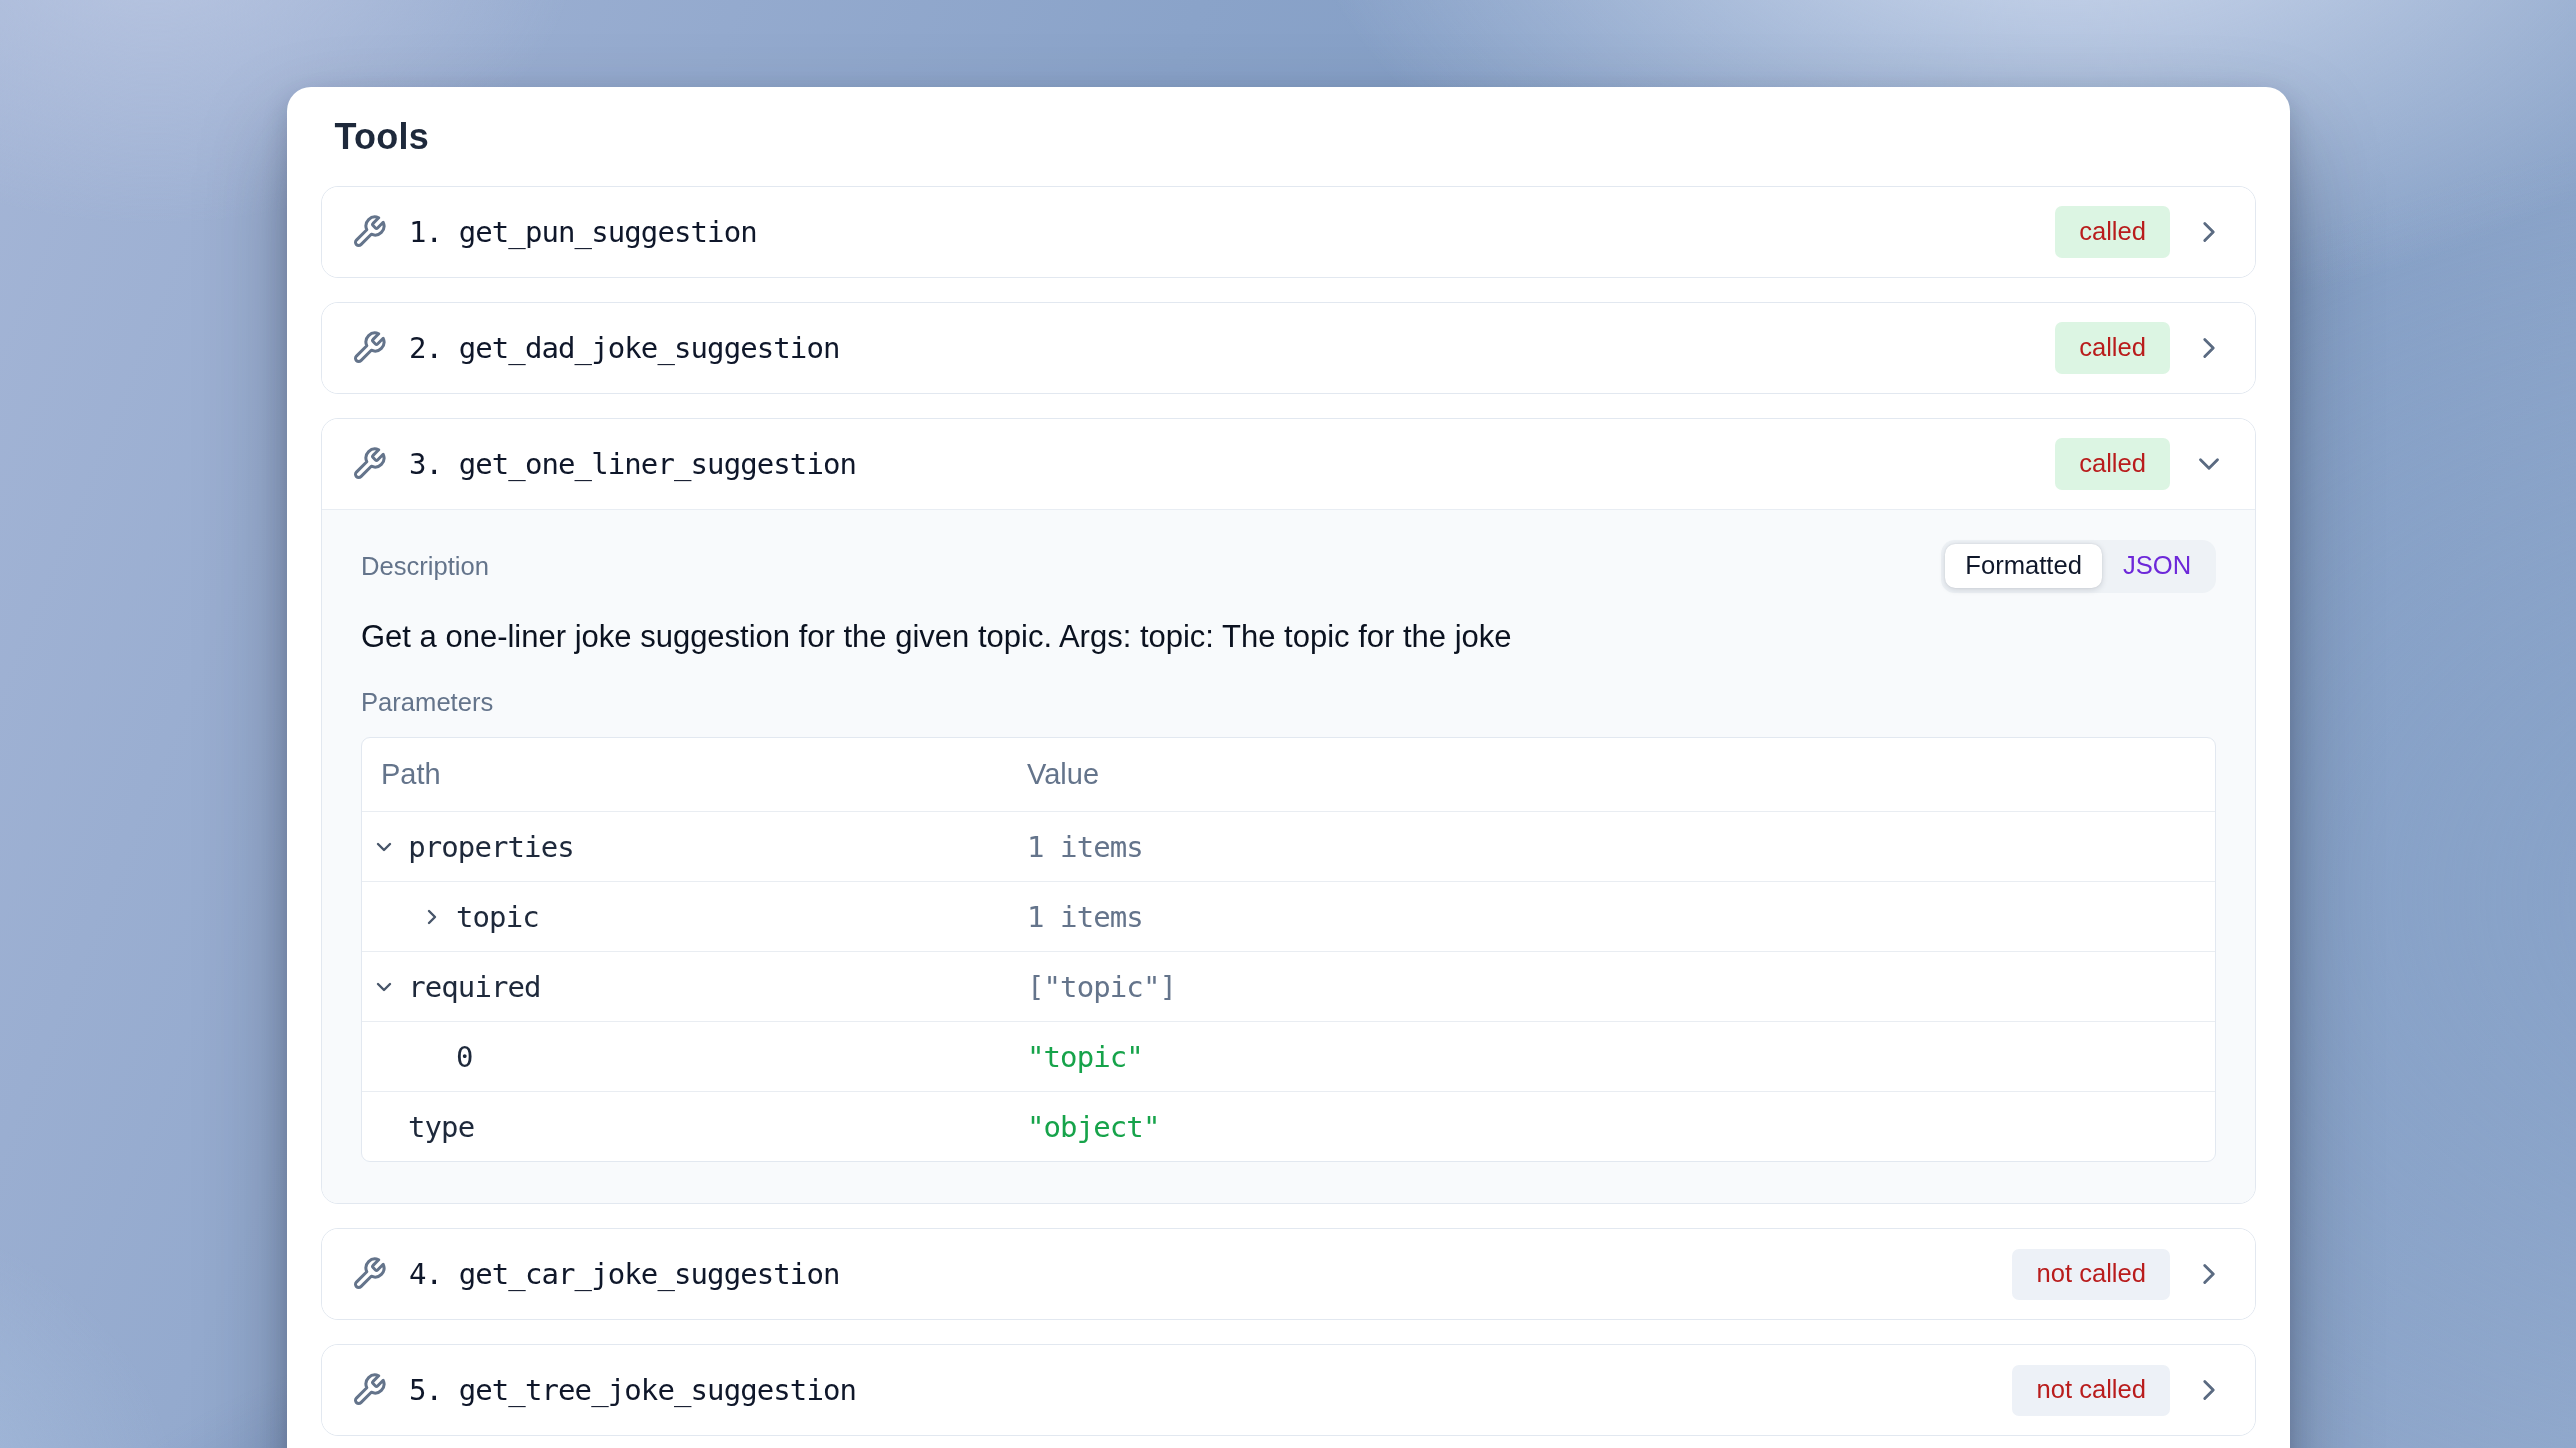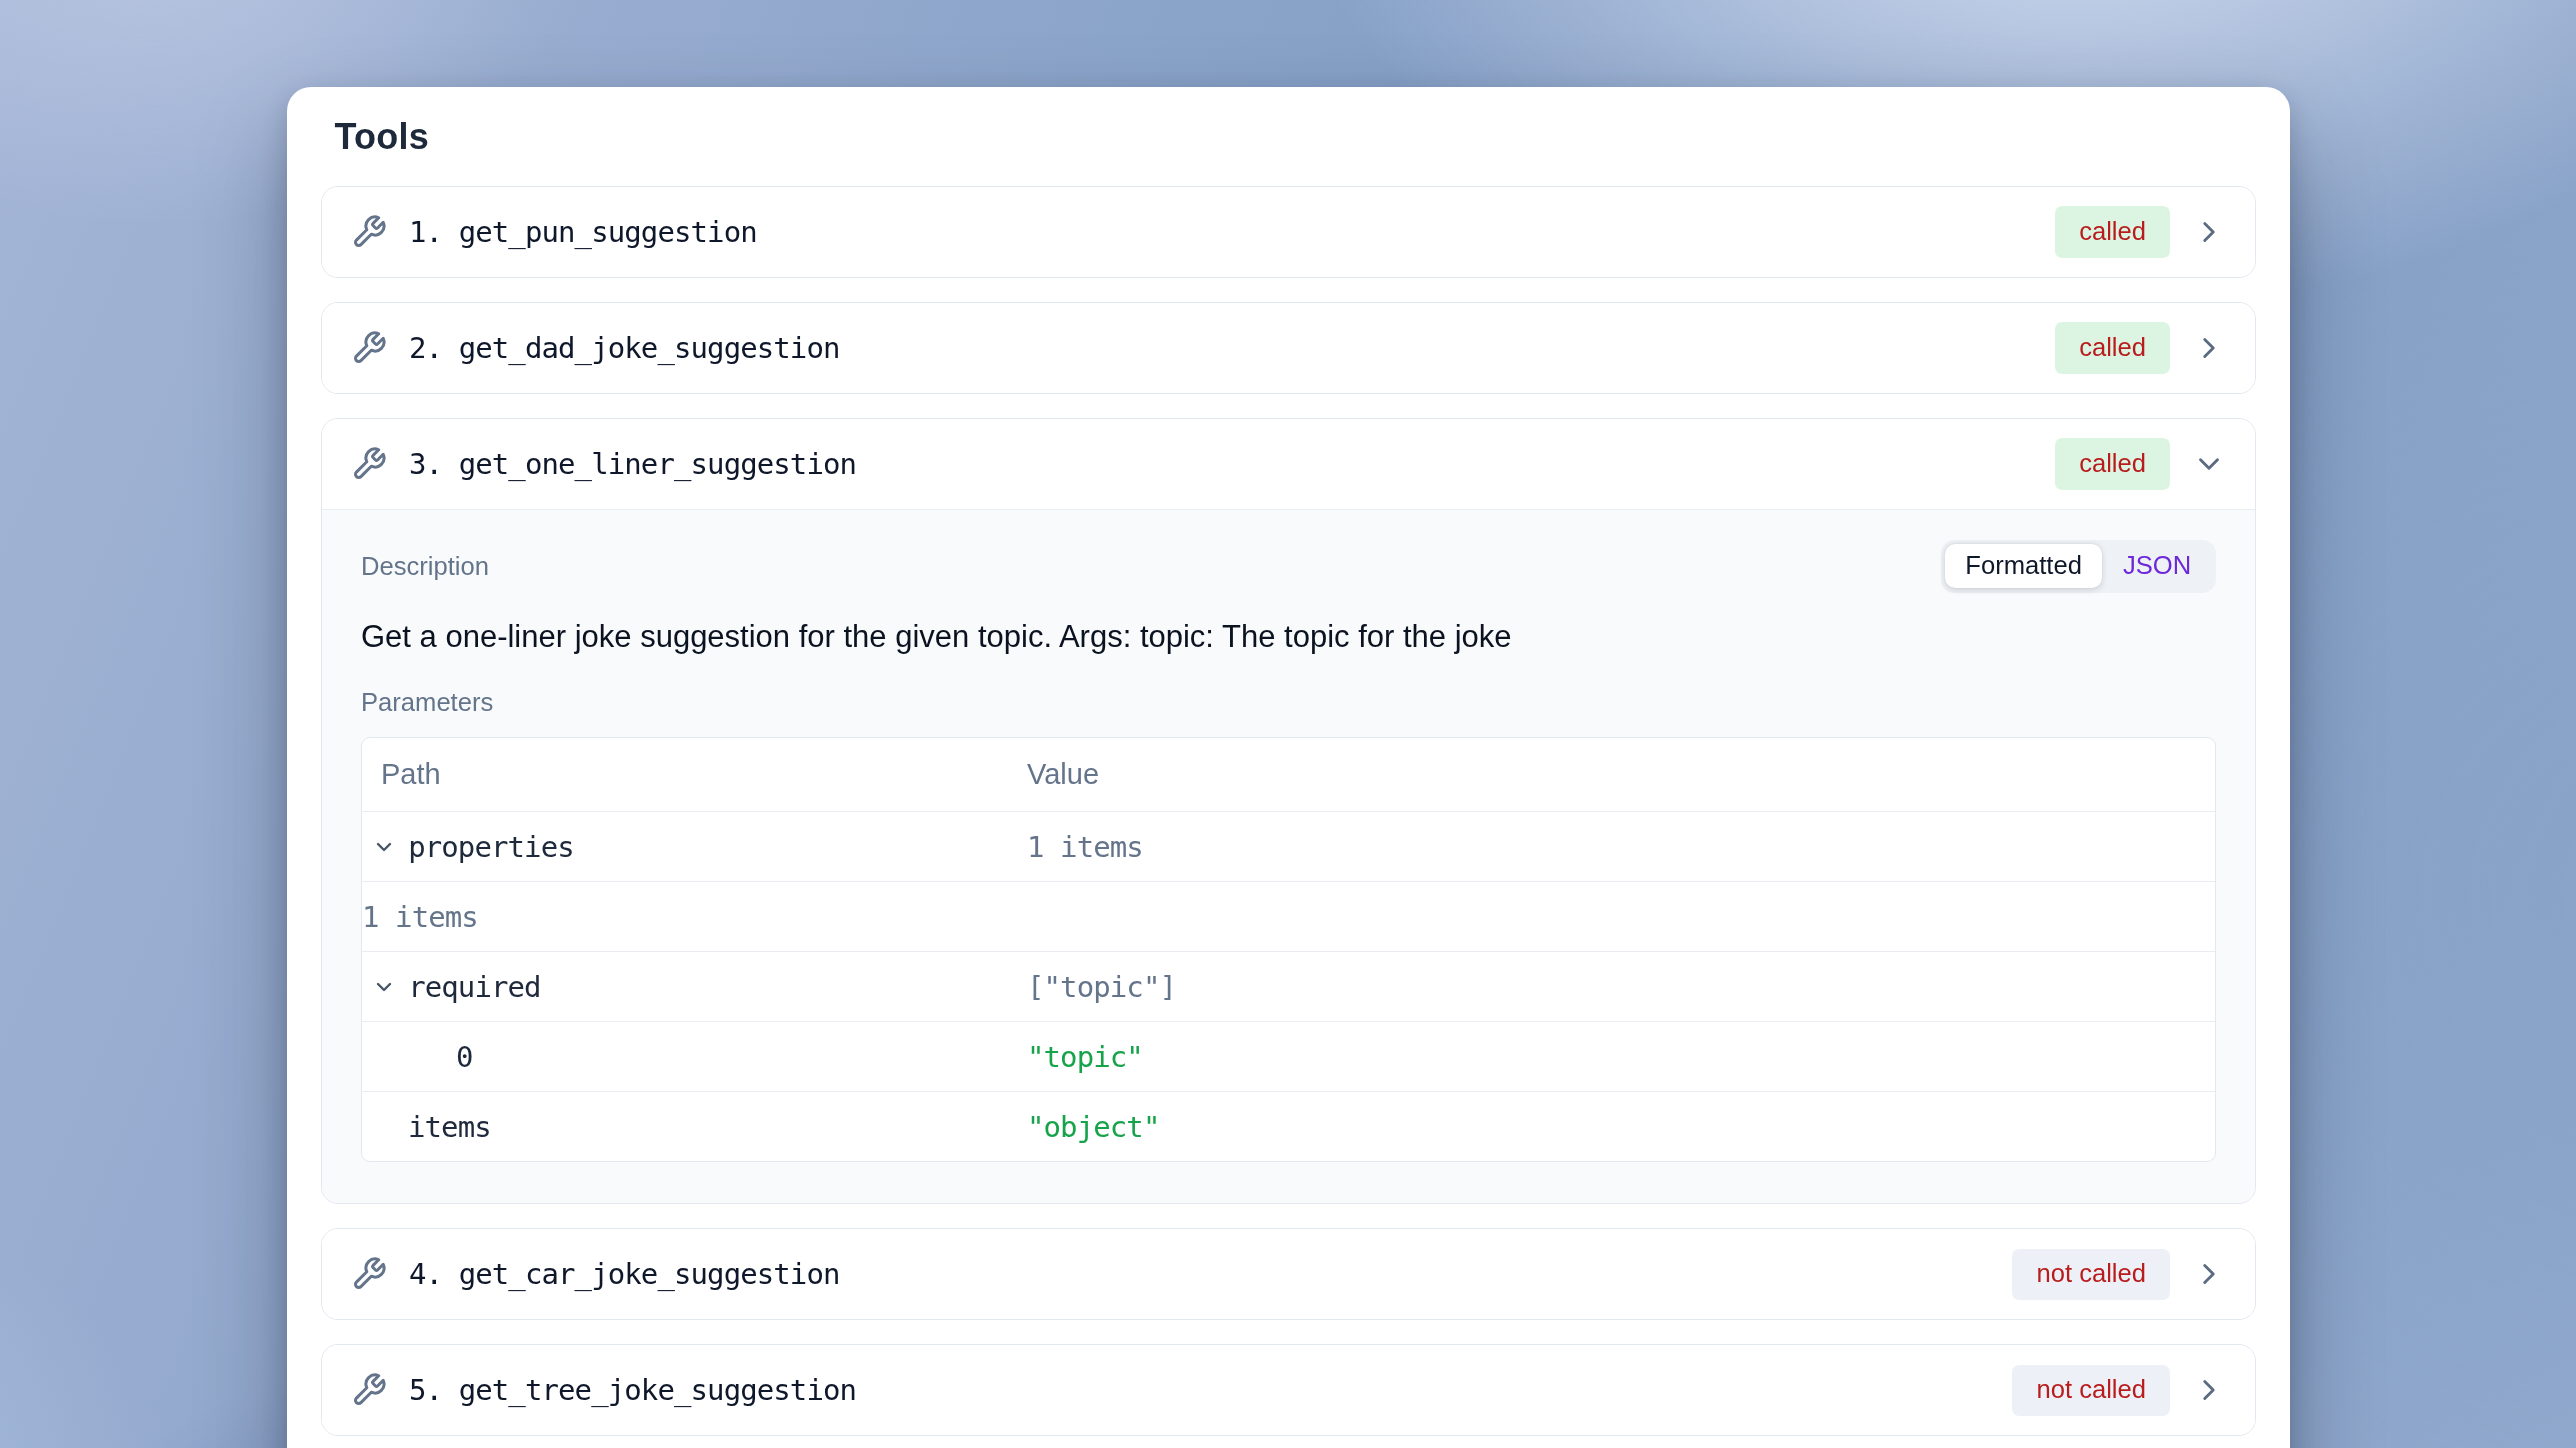--- a/index.html
+++ b/index.html
@@ -168,20 +168,26 @@
           <span class="cell-path lvl0">
             <svg class="tree-chev" viewBox="0 0 24 24" fill="none" stroke="currentColor" stroke-width="2.4" stroke-linecap="round" stroke-linejoin="round">
                 <use href="#i-chev-down"></use>
               </svg>
             <span>properties</span>
           </span>
           <span class="cell-value meta">1 items</span>
         </div>
 
         <div class="t-row">
+          <span class="cell-path lvl1">
+            <svg class="tree-chev" viewBox="0 0 24 24" fill="none" stroke="currentColor" stroke-width="2.4" stroke-linecap="round" stroke-linejoin="round">
+                <use href="#i-chev-right"></use>
+              </svg>
+            <span>topic</span>
+          </span>
           <span class="cell-value meta">1 items</span>
         </div>
 
         <div class="t-row">
           <span class="cell-path lvl0">
             <svg class="tree-chev" viewBox="0 0 24 24" fill="none" stroke="currentColor" stroke-width="2.4" stroke-linecap="round" stroke-linejoin="round">
                 <use href="#i-chev-down"></use>
               </svg>
             <span>required</span>
           </span>
@@ -190,21 +196,21 @@
 
         <div class="t-row">
           <span class="cell-path lvl1 nochev">
             <span>0</span>
           </span>
           <span class="cell-value str">"topic"</span>
         </div>
 
         <div class="t-row">
           <span class="cell-path lvl0 nochev">
-            <span>items</span>
+            <span>type</span>
           </span>
           <span class="cell-value str">"object"</span>
         </div>
       </div>
     </div>
   </div>
 
   <div class="tool-card">
     <div class="tool-header">
       <svg class="wrench" viewBox="0 0 24 24" fill="none" stroke="currentColor" stroke-width="2" stroke-linecap="round" stroke-linejoin="round">

